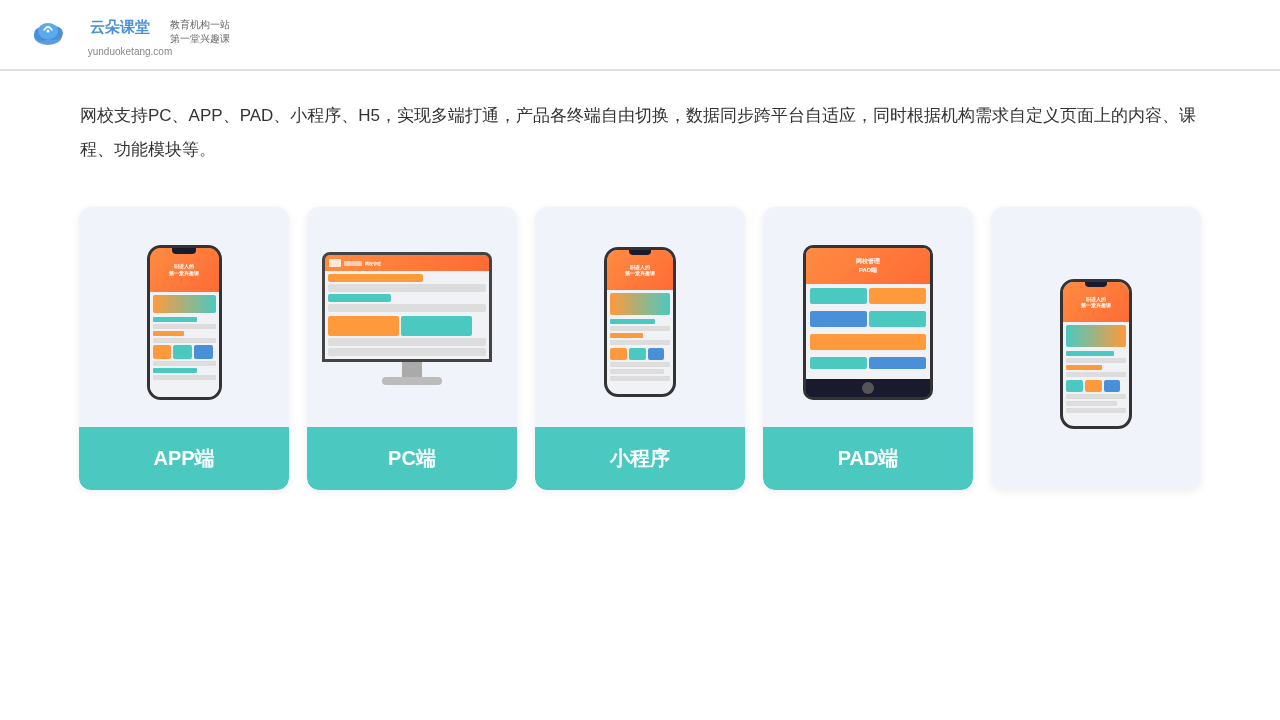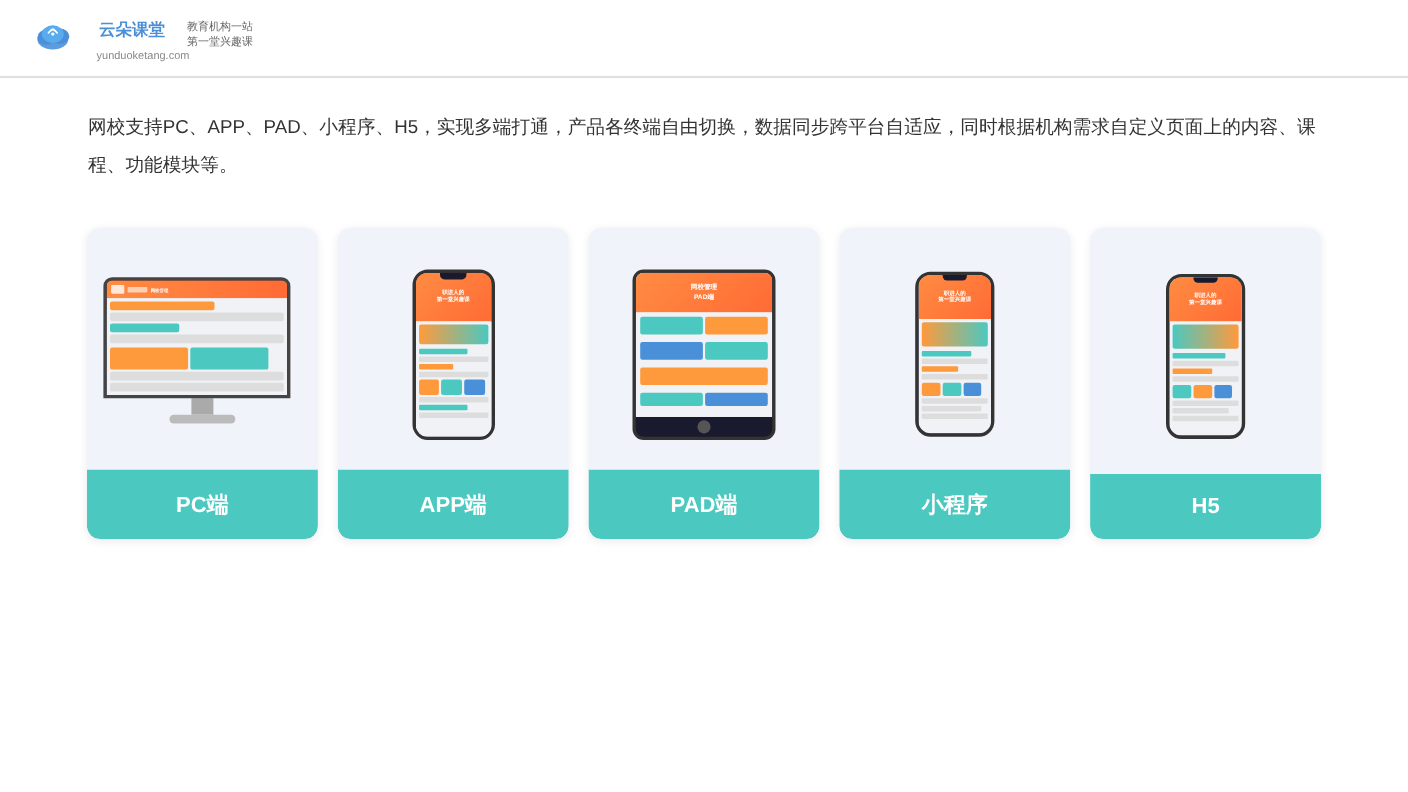--- a/index.html
+++ b/index.html
@@ -376,54 +376,20 @@
         </div>
       </div>
     </div>
     <div style="font-size:10px;color:#888;text-align:left;">yunduoketang.com</div>
   </div>
 </div>
 
 <div class="description">网校支持PC、APP、PAD、小程序、H5，实现多端打通，产品各终端自由切换，数据同步跨平台自适应，同时根据机构需求自定义页面上的内容、课程、功能模块等。</div>
 
 <div class="cards-container">
-
-  <div class="card">
-    <div class="card-image-area">
-
-      <div class="pc-monitor">
-        <div class="monitor-body">
-          <div class="monitor-screen">
-            <div class="monitor-screen-inner">
-              <div class="screen-top-bar">
-                <div style="width:12px;height:8px;background:#fff;border-radius:1px;opacity:0.8"></div>
-                <div style="width:18px;height:5px;background:#fff;border-radius:1px;opacity:0.6"></div>
-                <div style="font-size:4px;color:#fff;font-weight:bold">网校管理</div>
-              </div>
-              <div class="screen-content">
-                <div class="screen-row orange"></div>
-                <div class="screen-row"></div>
-                <div class="screen-row green"></div>
-                <div class="screen-row"></div>
-                <div style="display:flex;gap:2px;margin-top:2px">
-                  <div style="width:45%;height:20px;background:#ff9a3c;border-radius:2px"></div>
-                  <div style="width:45%;height:20px;background:#4bc8c0;border-radius:2px"></div>
-                </div>
-                <div class="screen-row"></div>
-                <div class="screen-row"></div>
-              </div>
-            </div>
-          </div>
-        </div>
-        <div class="monitor-neck"></div>
-        <div class="monitor-base"></div>
-      </div>
-    </div>
-    <div class="card-label">PC端</div>
-  </div>
 
   <div class="card">
     <div class="card-image-area">
       <div class="phone-mockup">
         <div class="phone-notch"></div>
         <div class="phone-screen">
           <div class="phone-screen-content">
             <div class="phone-top">
               <div class="phone-top-text">职进人的<br>第一堂兴趣课</div>
             </div>
@@ -444,20 +410,83 @@
             </div>
           </div>
         </div>
       </div>
     </div>
     <div class="card-label">APP端</div>
   </div>
 
   <div class="card">
     <div class="card-image-area">
+
+      <div class="pc-monitor">
+        <div class="monitor-body">
+          <div class="monitor-screen">
+            <div class="monitor-screen-inner">
+              <div class="screen-top-bar">
+                <div style="width:12px;height:8px;background:#fff;border-radius:1px;opacity:0.8"></div>
+                <div style="width:18px;height:5px;background:#fff;border-radius:1px;opacity:0.6"></div>
+                <div style="font-size:4px;color:#fff;font-weight:bold">网校管理</div>
+              </div>
+              <div class="screen-content">
+                <div class="screen-row orange"></div>
+                <div class="screen-row"></div>
+                <div class="screen-row green"></div>
+                <div class="screen-row"></div>
+                <div style="display:flex;gap:2px;margin-top:2px">
+                  <div style="width:45%;height:20px;background:#ff9a3c;border-radius:2px"></div>
+                  <div style="width:45%;height:20px;background:#4bc8c0;border-radius:2px"></div>
+                </div>
+                <div class="screen-row"></div>
+                <div class="screen-row"></div>
+              </div>
+            </div>
+          </div>
+        </div>
+        <div class="monitor-neck"></div>
+        <div class="monitor-base"></div>
+      </div>
+    </div>
+    <div class="card-label">PC端</div>
+  </div>
+
+  <div class="card">
+    <div class="card-image-area">
+      <div class="phone-mini">
+        <div class="phone-mini-notch"></div>
+        <div class="phone-mini-screen">
+          <div class="phone-mini-top">
+            <div class="phone-mini-top-text">职进人的<br>第一堂兴趣课</div>
+          </div>
+          <div class="phone-mini-body">
+            <div class="phone-mini-img"></div>
+            <div class="phone-mini-row" style="background:#4bc8c0;width:75%"></div>
+            <div class="phone-mini-row"></div>
+            <div class="phone-mini-row" style="background:#ff9a3c;width:55%"></div>
+            <div class="phone-mini-row"></div>
+            <div style="display:flex;gap:2px;margin-top:1px">
+              <div style="width:28%;height:12px;background:#ff9a3c;border-radius:2px"></div>
+              <div style="width:28%;height:12px;background:#4bc8c0;border-radius:2px"></div>
+              <div style="width:28%;height:12px;background:#4a90d9;border-radius:2px"></div>
+            </div>
+            <div class="phone-mini-row"></div>
+            <div class="phone-mini-row" style="background:#ddd;width:90%"></div>
+            <div class="phone-mini-row"></div>
+          </div>
+        </div>
+      </div>
+    </div>
+    <div class="card-label">小程序</div>
+  </div>
+
+  <div class="card">
+    <div class="card-image-area">
       <div class="tablet-mockup">
         <div class="tablet-screen">
           <div class="tablet-top">
             <div style="font-size:6px;color:#fff;font-weight:bold;text-align:center;">网校管理<br>PAD端</div>
           </div>
           <div class="tablet-body">
             <div class="tablet-cell" style="height:16px;"></div>
             <div class="tablet-cell orange" style="height:16px;"></div>
             <div class="tablet-cell blue" style="height:16px;"></div>
             <div class="tablet-cell" style="height:16px;"></div>
@@ -474,62 +503,32 @@
 
   <div class="card">
     <div class="card-image-area">
       <div class="phone-mini">
         <div class="phone-mini-notch"></div>
         <div class="phone-mini-screen">
           <div class="phone-mini-top">
             <div class="phone-mini-top-text">职进人的<br>第一堂兴趣课</div>
           </div>
           <div class="phone-mini-body">
-            <div class="phone-mini-img"></div>
-            <div class="phone-mini-row" style="background:#4bc8c0;width:75%"></div>
-            <div class="phone-mini-row"></div>
-            <div class="phone-mini-row" style="background:#ff9a3c;width:55%"></div>
-            <div class="phone-mini-row"></div>
-            <div style="display:flex;gap:2px;margin-top:1px">
-              <div style="width:28%;height:12px;background:#ff9a3c;border-radius:2px"></div>
-              <div style="width:28%;height:12px;background:#4bc8c0;border-radius:2px"></div>
-              <div style="width:28%;height:12px;background:#4a90d9;border-radius:2px"></div>
-            </div>
-            <div class="phone-mini-row"></div>
-            <div class="phone-mini-row" style="background:#ddd;width:90%"></div>
-            <div class="phone-mini-row"></div>
-          </div>
-        </div>
-      </div>
-    </div>
-    <div class="card-label">小程序</div>
-  </div>
-
-  <div class="card">
-    <div class="card-image-area">
-      <div class="phone-mini">
-        <div class="phone-mini-notch"></div>
-        <div class="phone-mini-screen">
-          <div class="phone-mini-top">
-            <div class="phone-mini-top-text">职进人的<br>第一堂兴趣课</div>
-          </div>
-          <div class="phone-mini-body">
             <div class="phone-mini-img" style="background:linear-gradient(to right,#4bc8c0,#ff9a3c)"></div>
             <div class="phone-mini-row" style="background:#4bc8c0;width:80%"></div>
             <div class="phone-mini-row"></div>
             <div class="phone-mini-row" style="background:#ff9a3c;width:60%"></div>
             <div class="phone-mini-row"></div>
             <div style="display:flex;gap:2px;margin-top:1px">
               <div style="width:28%;height:12px;background:#4bc8c0;border-radius:2px"></div>
               <div style="width:28%;height:12px;background:#ff9a3c;border-radius:2px"></div>
               <div style="width:28%;height:12px;background:#4a90d9;border-radius:2px"></div>
             </div>
             <div class="phone-mini-row"></div>
             <div class="phone-mini-row" style="background:#ddd;width:85%"></div>
             <div class="phone-mini-row"></div>
           </div>
         </div>
       </div>
     </div>
-    <div class="card-label">H5</div>
   </div>
 
 </div>
 
 </body></html>

